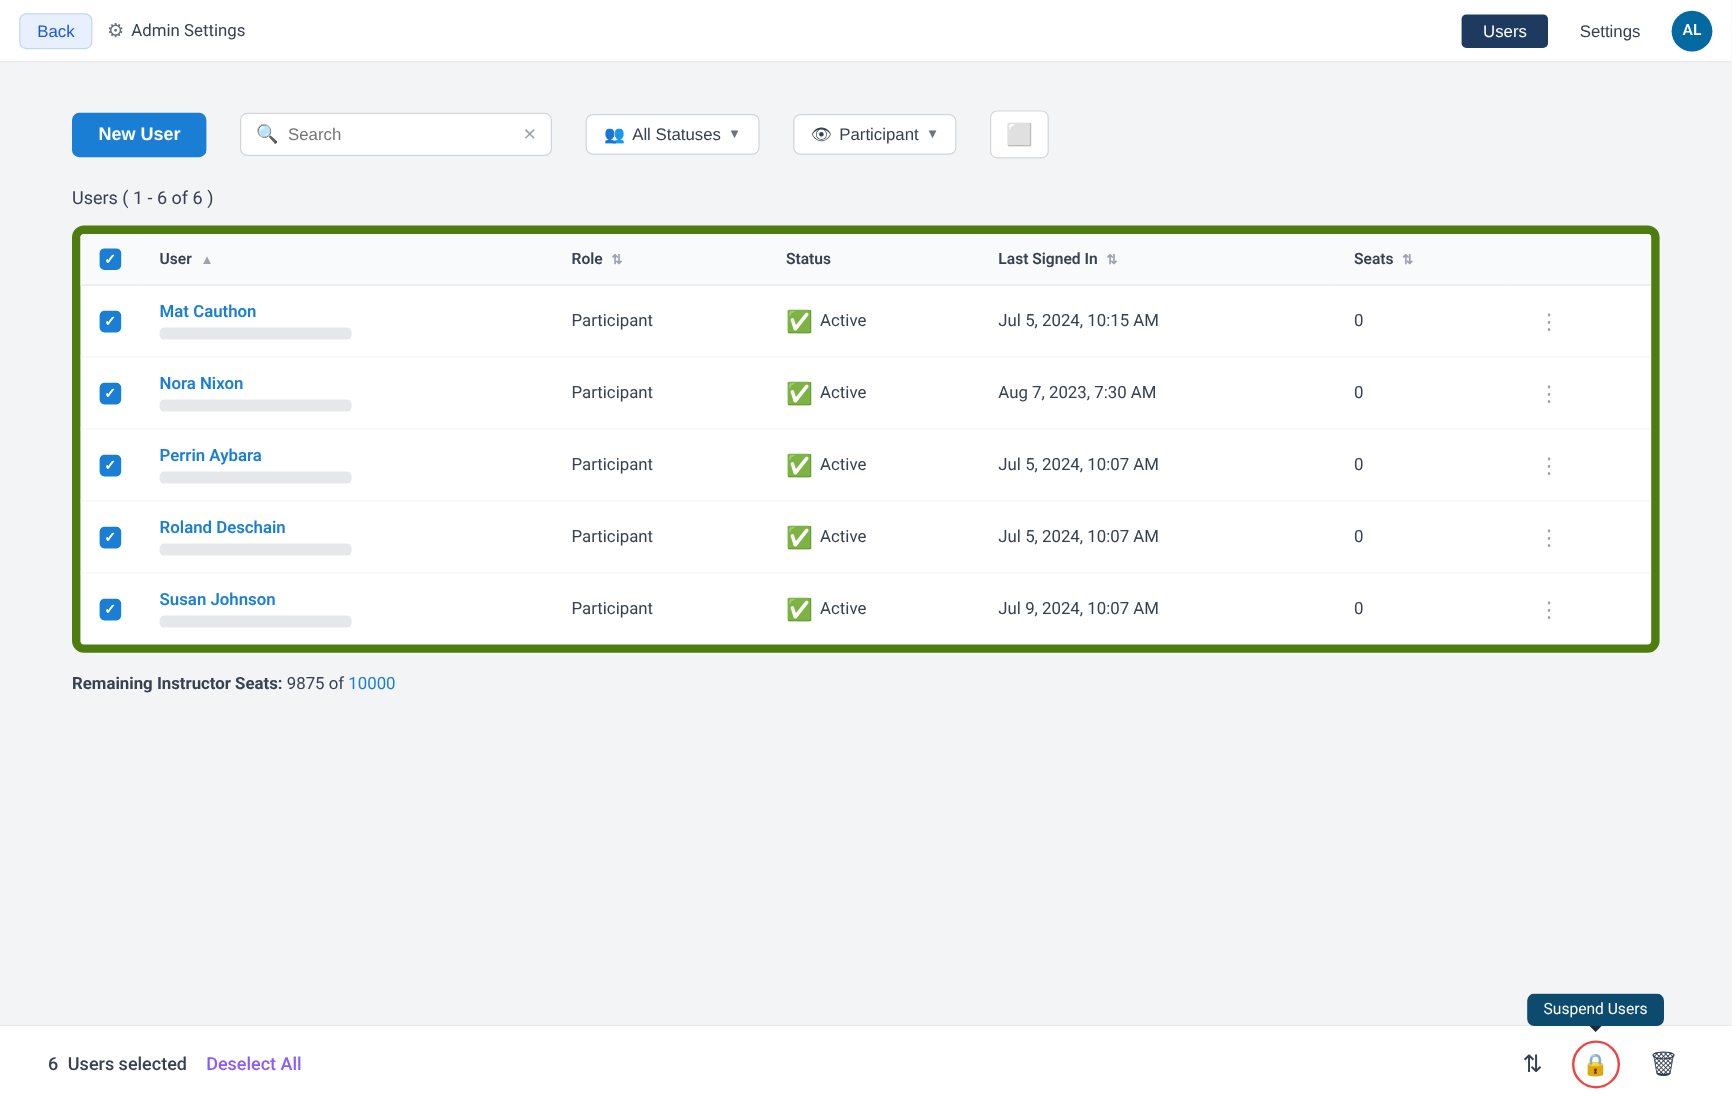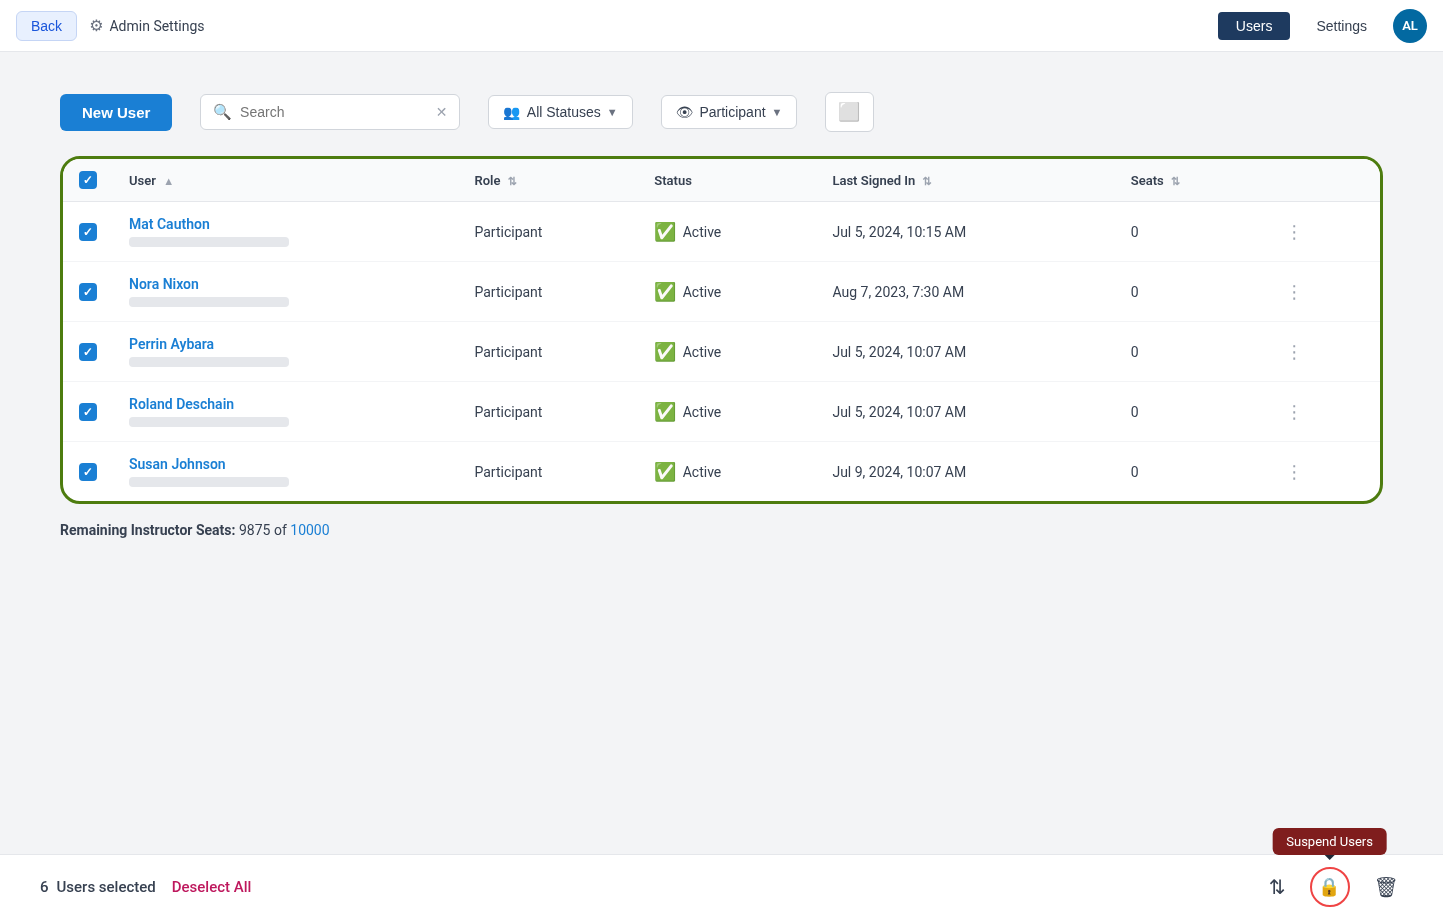--- a/index.html
+++ b/index.html
@@ -58,21 +58,21 @@
       border: 1px solid #d1d5db; border-radius: 6px; background: #fff;
       padding: 8px 12px; cursor: pointer; color: #374151; font-size: 18px;
       display: flex; align-items: center;
     }
 
     
     .users-count { font-size: 15px; color: #374151; margin-bottom: 14px; }
 
     
     .table-wrap {
-      border: 3px solid #4d7c0f; border-radius: 20px; background: #fff; overflow: hidden;
+      border: 7px solid #4d7c0f; border-radius: 10px; background: #fff; overflow: hidden;
     }
     table { width: 100%; border-collapse: collapse; }
     thead tr { background: #f9fafb; }
     thead th {
       padding: 12px 16px; text-align: left; font-size: 13px; font-weight: 600;
       color: #374151; border-bottom: 1px solid #e5e7eb;
     }
     thead th.check-col { width: 48px; }
     thead th .sort-icon { font-size: 11px; color: #9ca3af; margin-left: 4px; }
     tbody tr { border-bottom: 1px solid #f3f4f6; }
@@ -101,36 +101,36 @@
     .remaining .highlight { color: #1a7fd4; }
 
     
     .bottom-bar {
       position: fixed; bottom: 0; left: 0; right: 0;
       background: #fff; border-top: 1px solid #e5e7eb;
       display: flex; align-items: center; padding: 0 40px; height: 64px;
       z-index: 100;
     }
     .selected-info { display: flex; align-items: center; gap: 8px; font-size: 15px; color: #374151; font-weight: 500; }
-    .deselect-all { color: #be185d; cursor: pointer; font-size: 15px; margin-left: 8px; }
+    .deselect-all { color: #8b5cf6; cursor: pointer; font-size: 15px; margin-left: 8px; }
     .bottom-actions { margin-left: auto; display: flex; align-items: center; gap: 20px; position: relative; }
     .action-icon-btn {
       background: none; border: none; cursor: pointer; font-size: 20px;
       color: #374151; padding: 4px;
     }
     .lock-btn-wrap { position: relative; }
     .lock-circle {
       width: 40px; height: 40px; border-radius: 50%; border: 2px solid #ef4444;
       display: flex; align-items: center; justify-content: center; cursor: pointer;
       background: #fff;
     }
     .lock-icon-inner { font-size: 18px; color: #374151; }
     .tooltip {
       position: absolute; bottom: 52px; left: 50%; transform: translateX(-50%);
-      background: #7f1d1d; color: #fff; padding: 6px 14px; border-radius: 6px;
+      background: #0c4a6e; color: #fff; padding: 6px 14px; border-radius: 6px;
       font-size: 13px; white-space: nowrap; pointer-events: none;
     }
     .tooltip::after {
       content: ''; position: absolute; top: 100%; left: 50%; transform: translateX(-50%);
       border: 5px solid transparent; border-top-color: #1f2937;
     }
   </style>
 </head>
 <body>
 
@@ -166,20 +166,21 @@
     <button class="filter-btn">
       <span>👁</span>
       <span>Participant</span>
       <span class="chevron">▼</span>
     </button>
     <button class="export-btn">
       <span>⬜</span>
     </button>
   </div>
 
+  <div class="users-count">Users ( 1 - 6 of 6 )</div>
 
   <div class="table-wrap">
     <table>
       <thead>
         <tr>
           <th class="check-col">
             <div class="cb"></div>
           </th>
           <th>User <span class="sort-icon">▲</span></th>
           <th>Role <span class="sort-icon">⇅</span></th>

